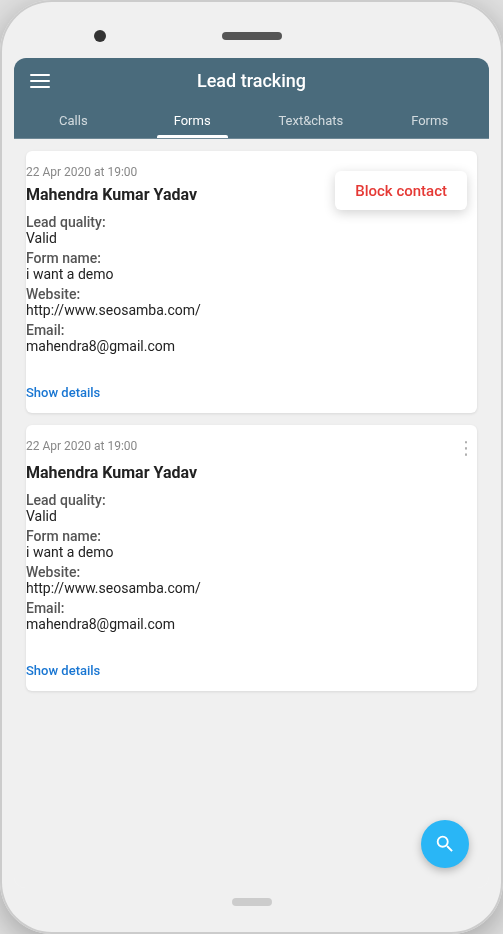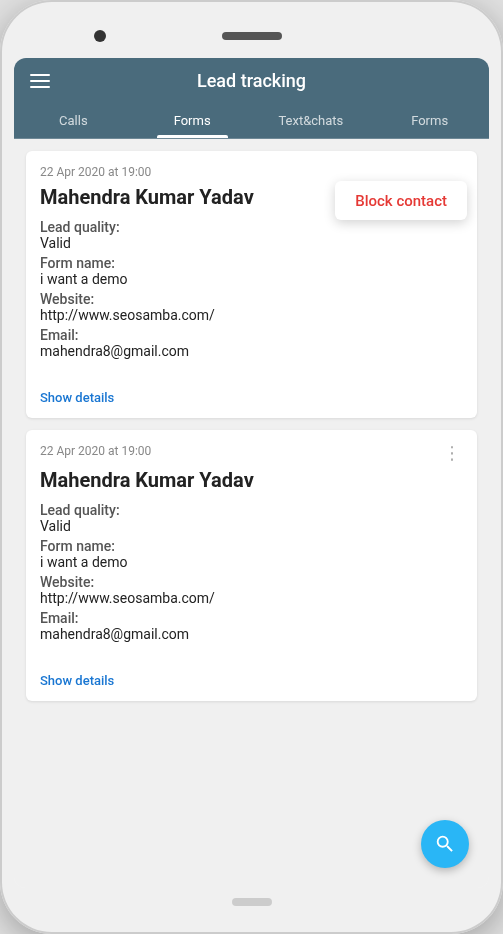--- a/index.html
+++ b/index.html
@@ -161,21 +161,21 @@
       padding: 0 2px;
     }
 
     .total-records strong {
       font-weight: 700;
     }
 
     .record-card {
       background: white;
       border-radius: 6px;
-      padding: 14px 14px 12px;
+      padding: 14px 0 12px;
       margin-bottom: 12px;
       box-shadow: 0 1px 3px rgba(0,0,0,0.1);
       position: relative;
     }
 
     .card-top-row {
       display: flex;
       justify-content: space-between;
       align-items: flex-start;
       margin-bottom: 6px;
@@ -190,38 +190,38 @@
       color: #aaa;
       font-size: 18px;
       cursor: pointer;
       line-height: 1;
       padding: 0 2px;
     }
 
     .block-contact-popup {
       position: absolute;
       right: 10px;
-      top: 30px;
+      top: 20px;
       background: white;
       border-radius: 6px;
       padding: 10px 20px;
       box-shadow: 0 3px 12px rgba(0,0,0,0.18);
       z-index: 10;
       white-space: nowrap;
     }
 
     .block-contact-label {
       color: #e53935;
       font-size: 15px;
       font-weight: 500;
       cursor: pointer;
     }
 
     .contact-name {
-      font-size: 20px;
+      font-size: 16px;
       font-weight: 700;
       color: #222;
       margin-bottom: 10px;
       margin-top: 2px;
     }
 
     .detail-row {
       display: flex;
       margin-bottom: 4px;
       font-size: 14px;

